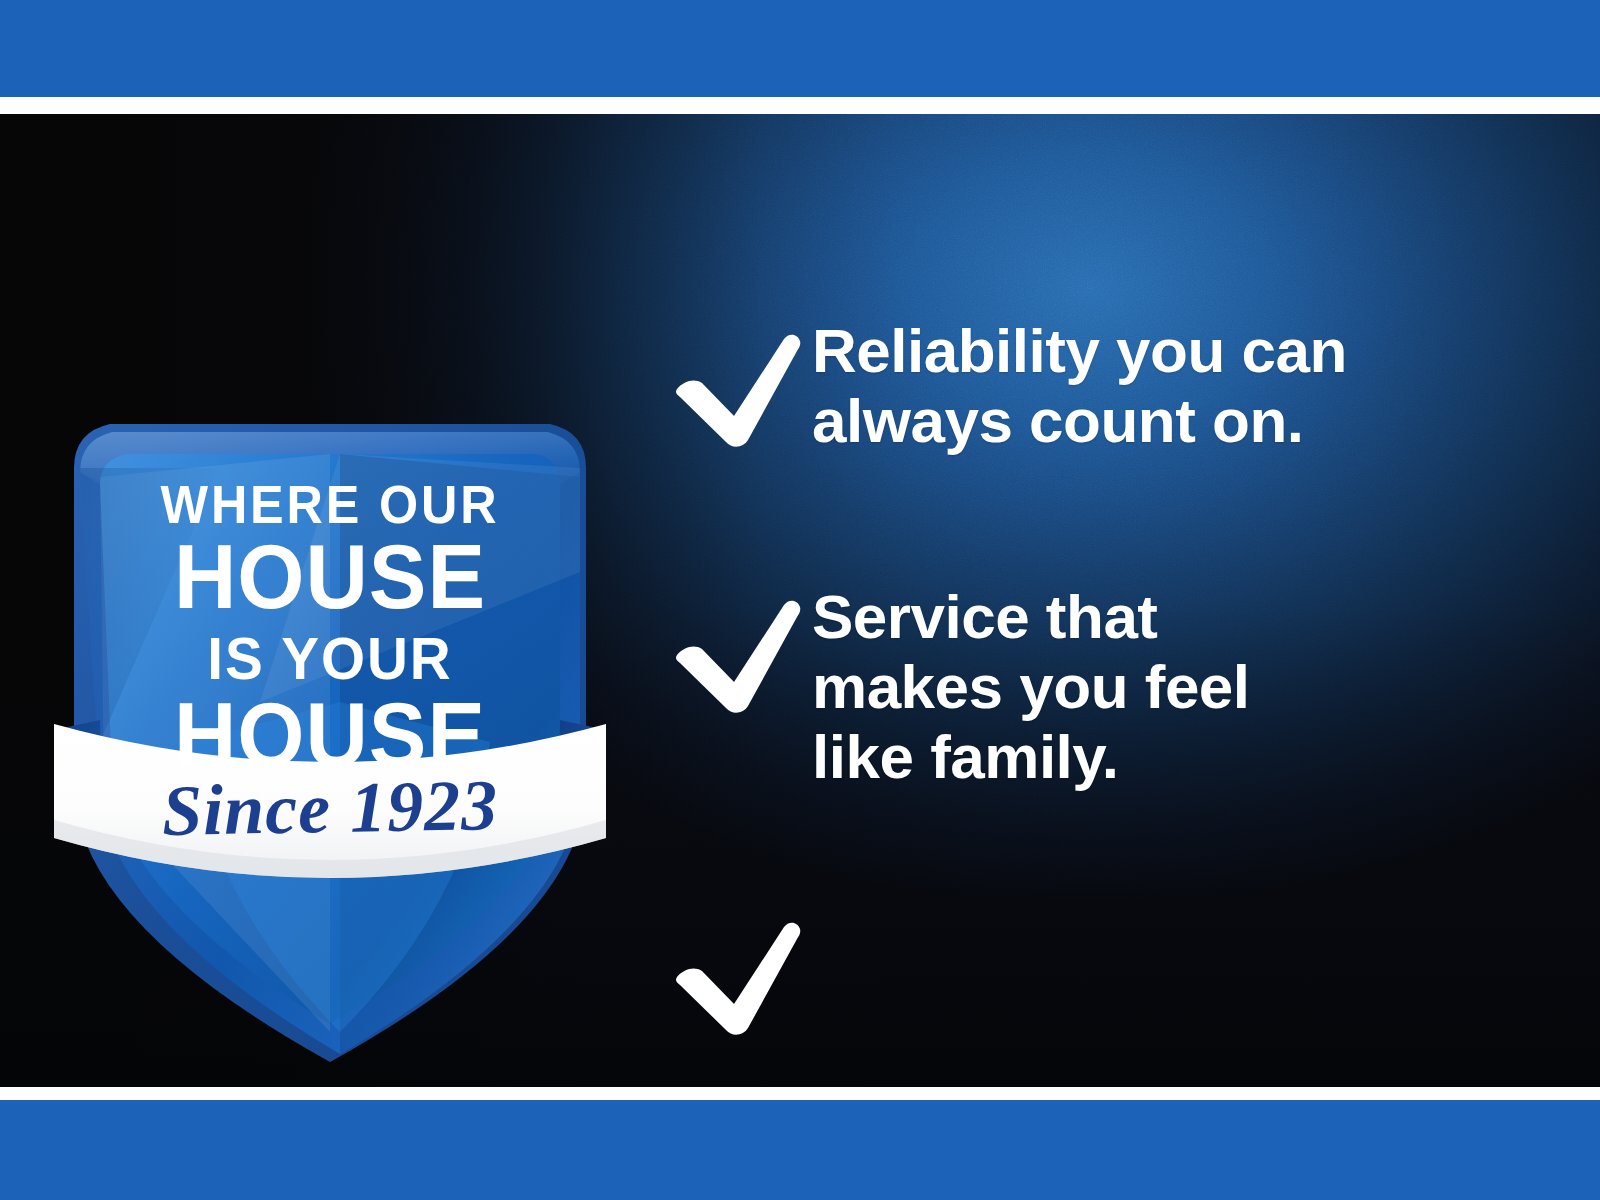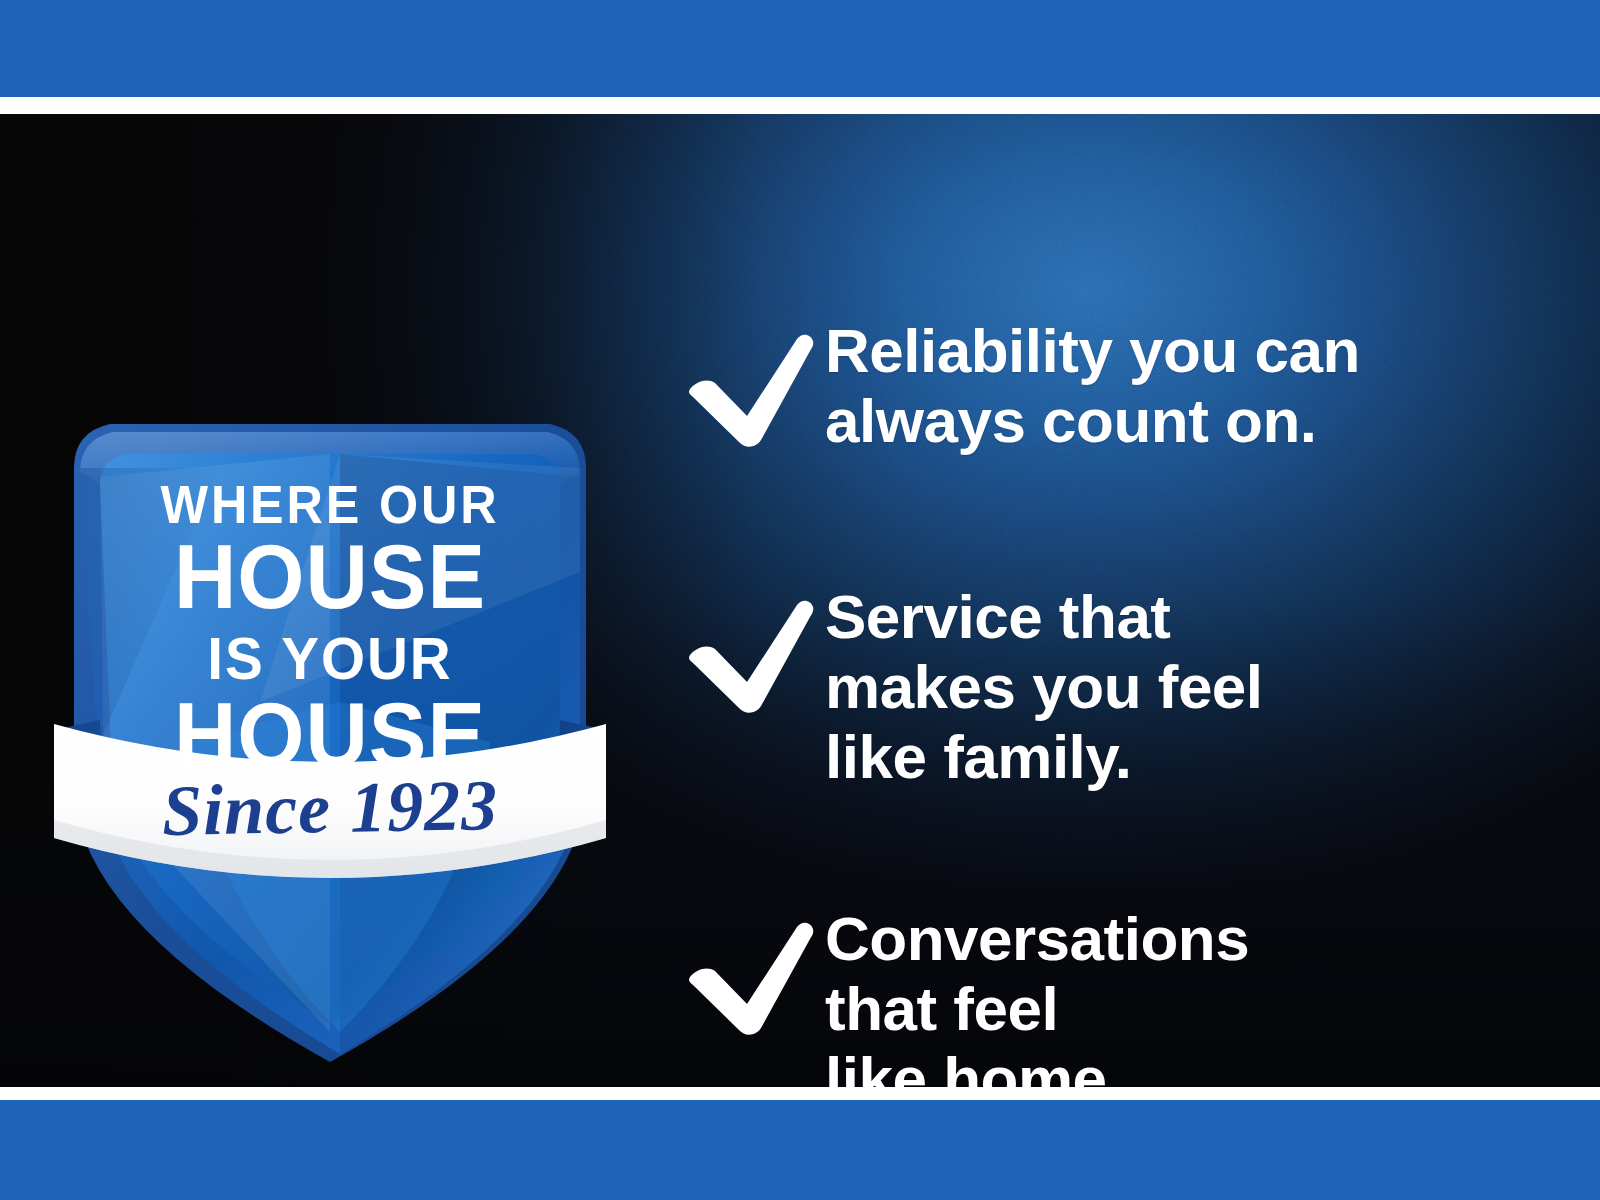--- a/index.html
+++ b/index.html
@@ -135,21 +135,21 @@
 
   
   #benefits {
     position: absolute;
     left: 668px;
     top: 202px;
     width: 900px;
   }
   .benefit {
     position: absolute;
-    left: 17px;
+    left: 4px;
     display: flex;
     align-items: flex-start;
   }
   #benefit-0 { top: 0px; }
   #benefit-1 { top: 266px; }
   #benefit-2 { top: 588px; }
 
   .check-wrap {
     width: 140px;
     flex: 0 0 140px;
@@ -317,20 +317,17 @@
       </div>
 
       <div class="benefit" id="benefit-2">
         <div class="check-wrap">
           <svg width="130" height="118" viewBox="0 0 130 118" xmlns="http://www.w3.org/2000/svg">
             <path d="M5 59 C12 51 22 48 30 53 L63 87 C62 86 62 86 62 86
                      L112 9 C117 2 126 4 128 11 C129 15 127 18 125 21
                      L76 110 C71 118 60 119 54 112 L8 67 C4 64 3 62 5 59 Z" fill="#ffffff"></path>
           </svg>
         </div>
-        <div class="benefit-text">Conversations
-that feel
-like home.</div>
       </div>
 
     </div>
   </div>
 </div>
 
 </body></html>

